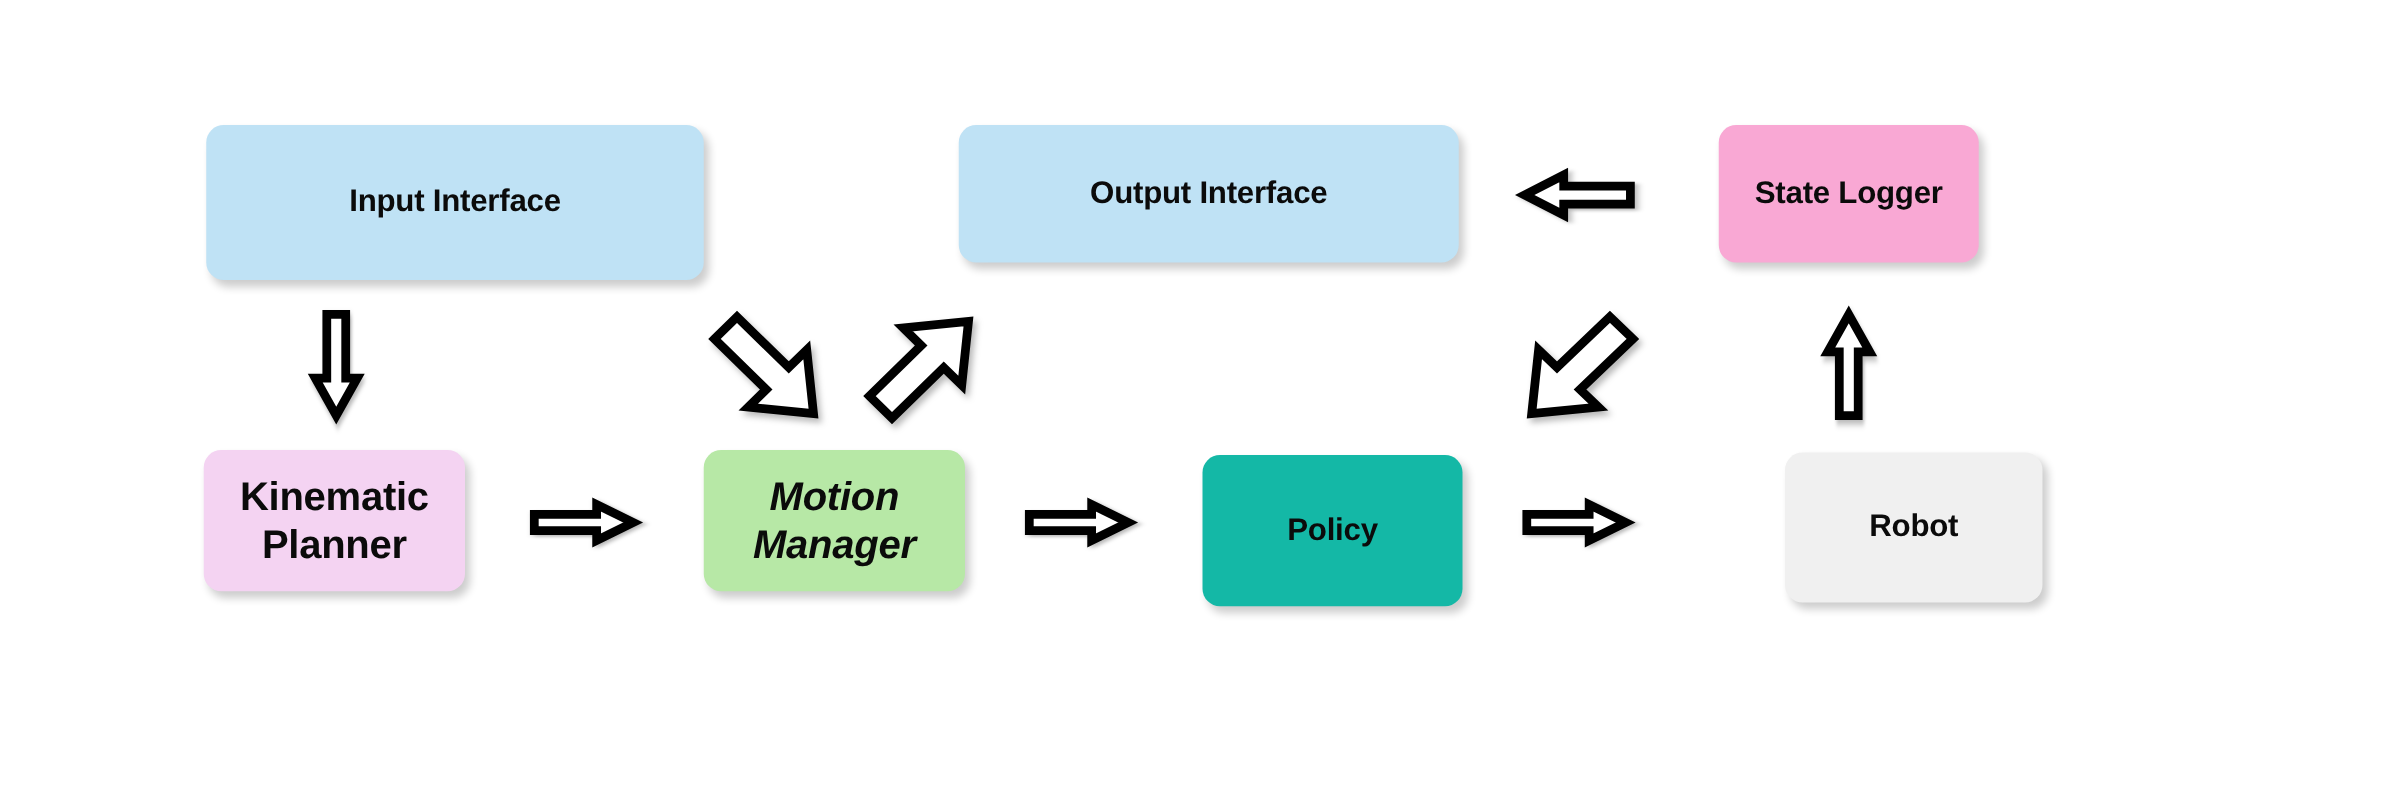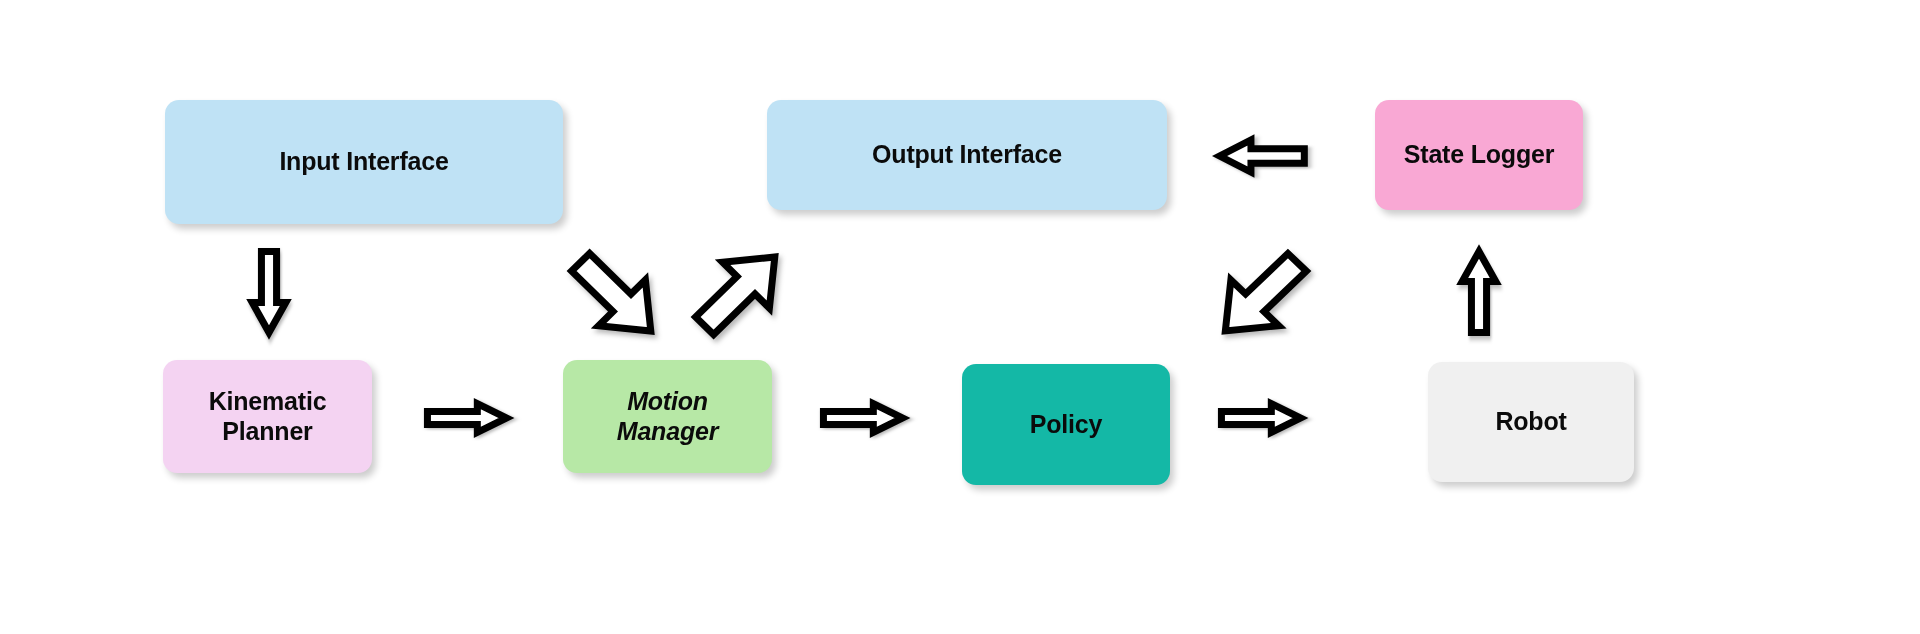--- a/index.html
+++ b/index.html
@@ -30,21 +30,21 @@
     box-sizing: border-box;
   }
   .node .label {
     font-weight: bold;
     color: #0b0b0b;
     letter-spacing: -0.2px;
     line-height: 1.18;
     font-size: 25px;
   }
   .node.two-line .label {
-    font-size: 25px;
+    font-size: 32px;
   }
   .arrow {
     position: absolute;
     pointer-events: none;
   }
   .arrow svg {
     display: block;
     overflow: visible;
   }
   .arrow-shape {

